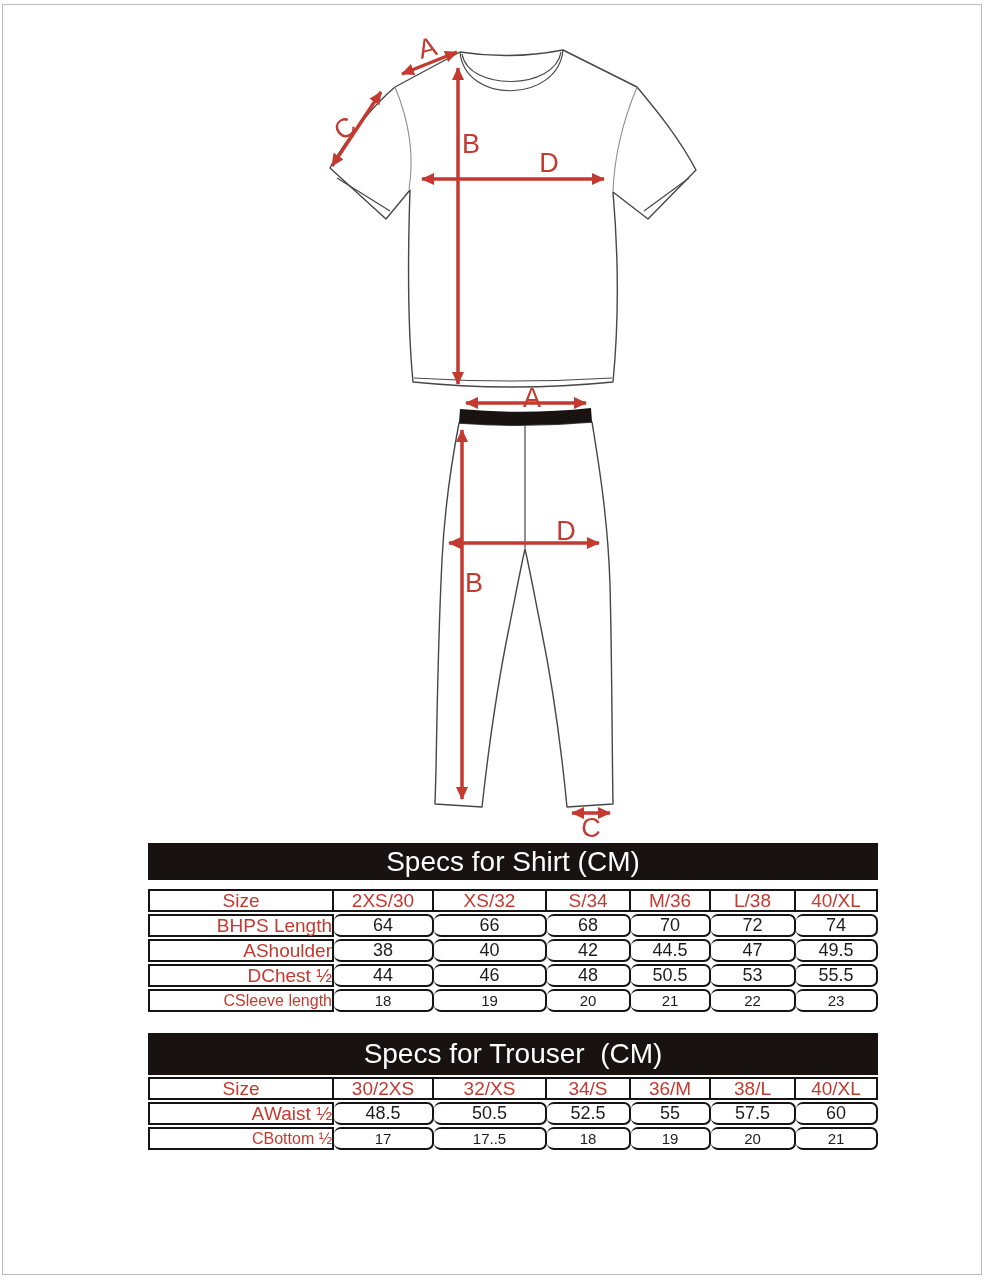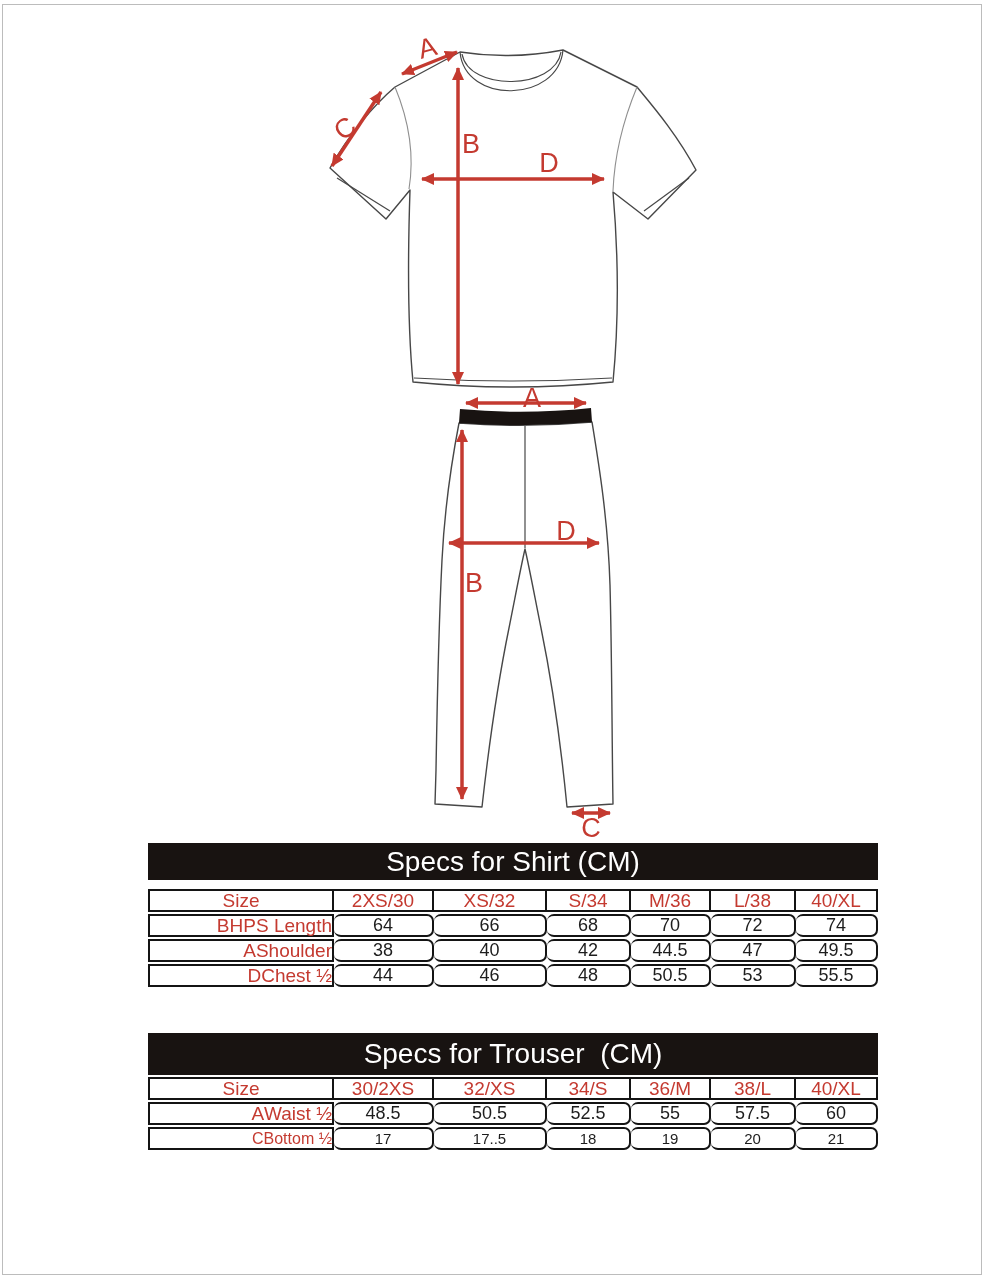--- a/index.html
+++ b/index.html
@@ -161,20 +161,29 @@
           </tr>
           <tr class="spec-row">
             <td class="lab"><span class="letter">D</span><span>Chest ½</span></td>
             <td class="val">44</td>
             <td class="val">46</td>
             <td class="val">48</td>
             <td class="val">50.5</td>
             <td class="val">53</td>
             <td class="val">55.5</td>
           </tr>
+          <tr class="spec-row small">
+            <td class="lab"><span class="letter">C</span><span>Sleeve length</span></td>
+            <td class="val">18</td>
+            <td class="val">19</td>
+            <td class="val">20</td>
+            <td class="val">21</td>
+            <td class="val">22</td>
+            <td class="val">23</td>
+          </tr>
         </tbody>
       </table>
   </section>
 
   <section class="spec-table trouser">
     <header class="tbl-title">Specs for Trouser  (CM)</header>
     <table class="grid">
         <colgroup>
           <col style="width:186px">
           <col style="width:100px">

